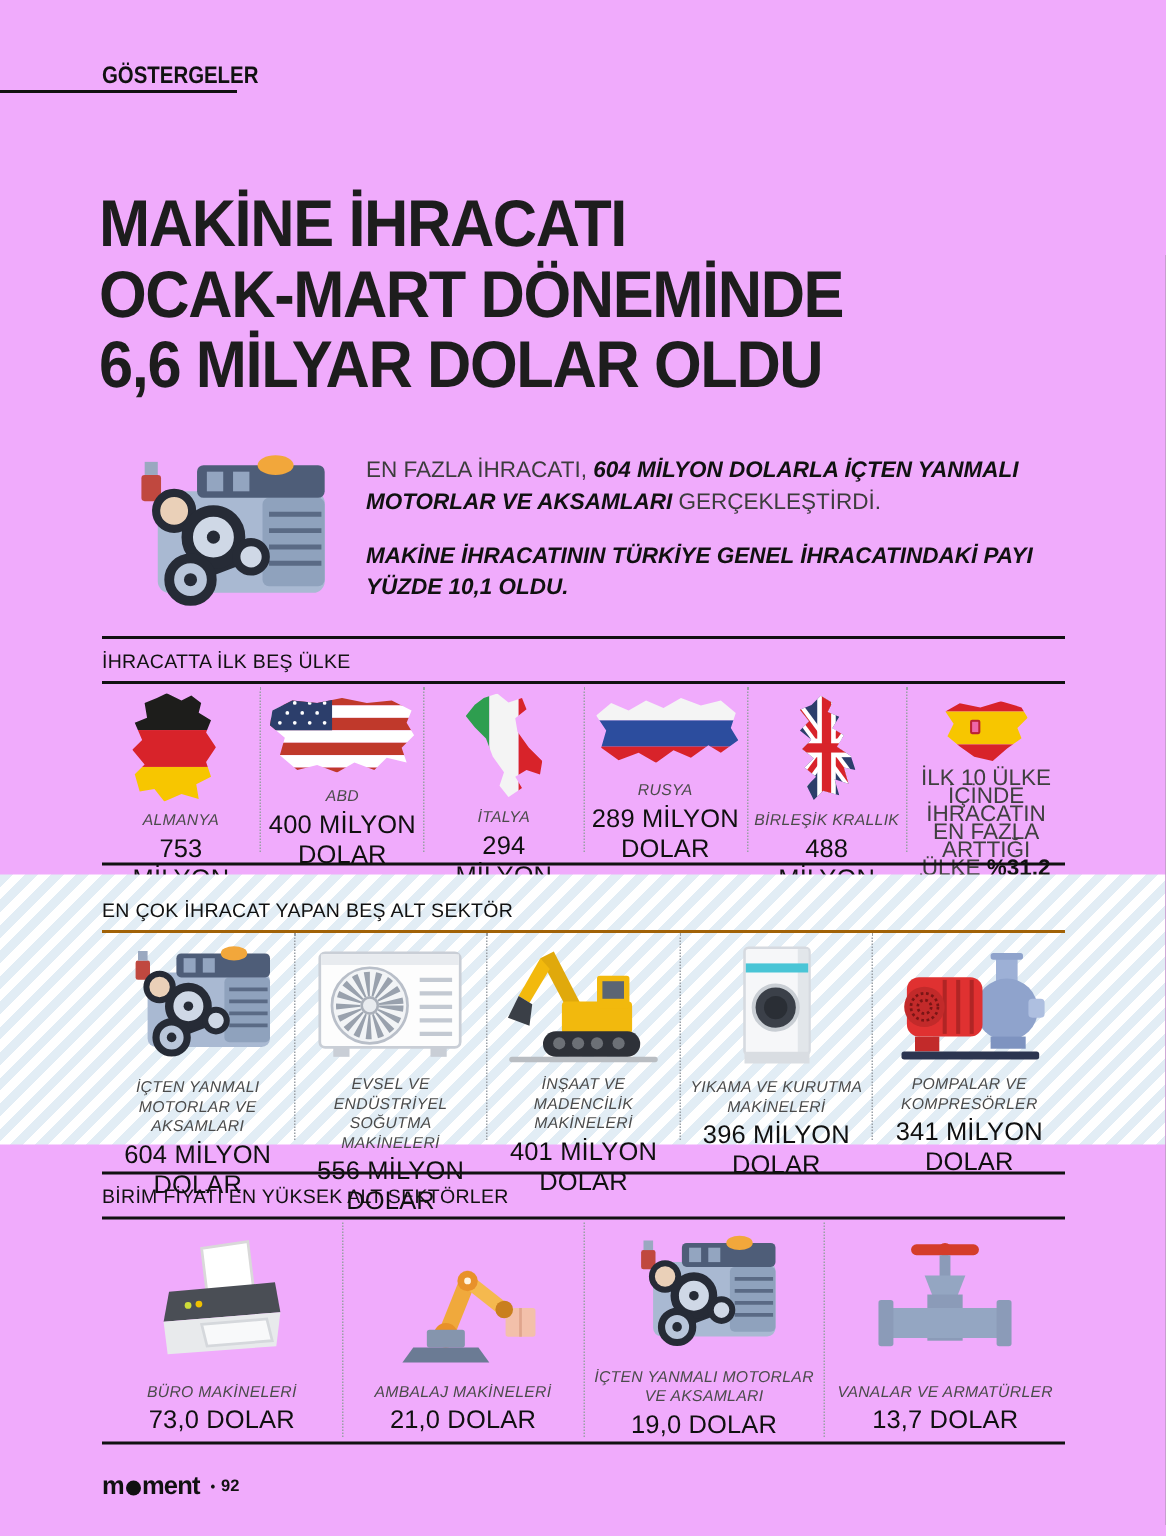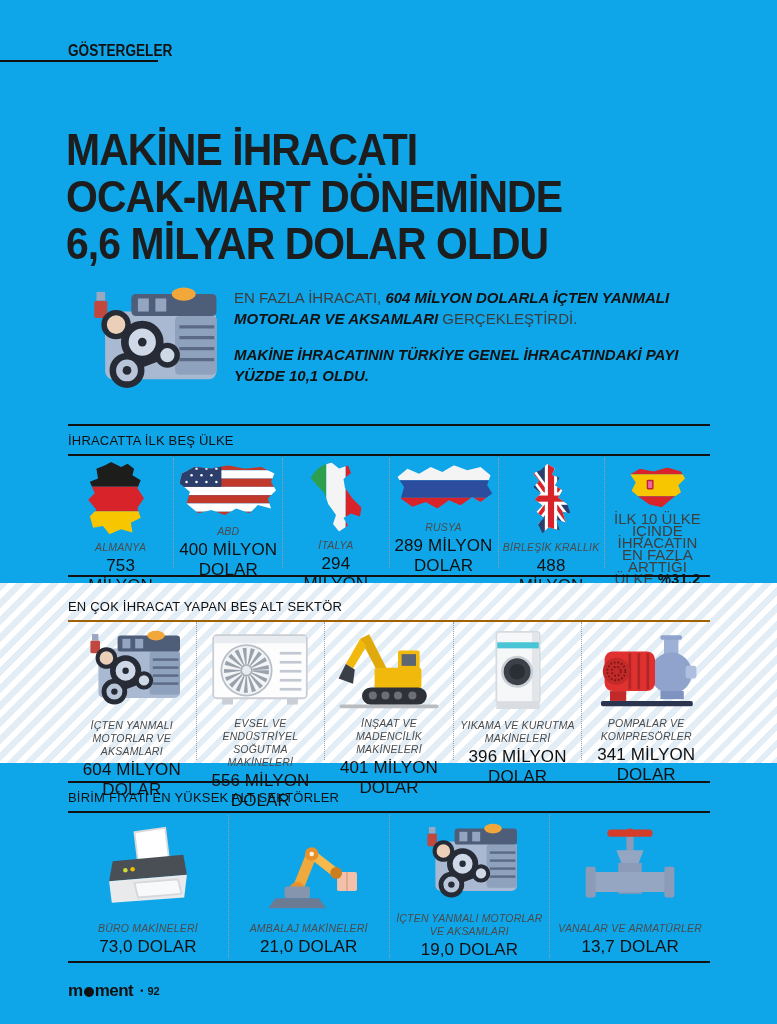--- a/index.html
+++ b/index.html
@@ -1,29 +1,29 @@
 <!DOCTYPE html>
 <html><head>
 <meta charset="utf-8">
 <style>
   * { margin:0; padding:0; box-sizing:border-box; }
   body { font-family:"Liberation Sans", sans-serif; background:#888; }
-  .page { position:relative; width:777px; height:1024px; background:#0ea5e9; margin:0 auto; overflow:hidden; }
+  .page { position:relative; width:777px; height:1024px; background:#f0abfc; margin:0 auto; overflow:hidden; }
 
   
   .kicker-line { position:absolute; left:0; top:60px; width:158px; height:2px; background:#111; }
   .kicker-text { position:absolute; left:68px; top:42px; font-size:16px; font-weight:bold;
                  letter-spacing:0px; color:#111; transform:scaleX(0.85); transform-origin:left center; }
 
   
   .title { position:absolute; left:66px; top:126px; font-size:44px; line-height:47px; font-weight:bold;
            color:#1d1d1d; letter-spacing:-1px; transform:scaleX(0.93); transform-origin:left top; white-space:nowrap; }
 
   
-  .intro-row { position:absolute; left:68px; top:281px; width:642px; display:flex; }
+  .intro-row { position:absolute; left:68px; top:297px; width:642px; display:flex; gap:10px; }
   .intro-engine { width:166px; height:120px; flex:none; }
   .intro-text { padding-top:6px; font-size:15px; line-height:21px; color:#3c3c3c; }
   .intro-text .bi { font-weight:bold; font-style:italic; color:#111; }
   .intro-p2 { margin-top:15px; font-weight:bold; font-style:italic; color:#111; line-height:21px; }
 
   
   .sec-header { position:absolute; left:68px; width:642px; border-bottom:2px solid #111; }
   .sec-header.ruled-top { border-top:2px solid #111; }
   .sec-header .ht { display:block; padding:7px 0 6px 0; font-size:13px; font-weight:normal; color:#111; letter-spacing:0.2px; }
 

